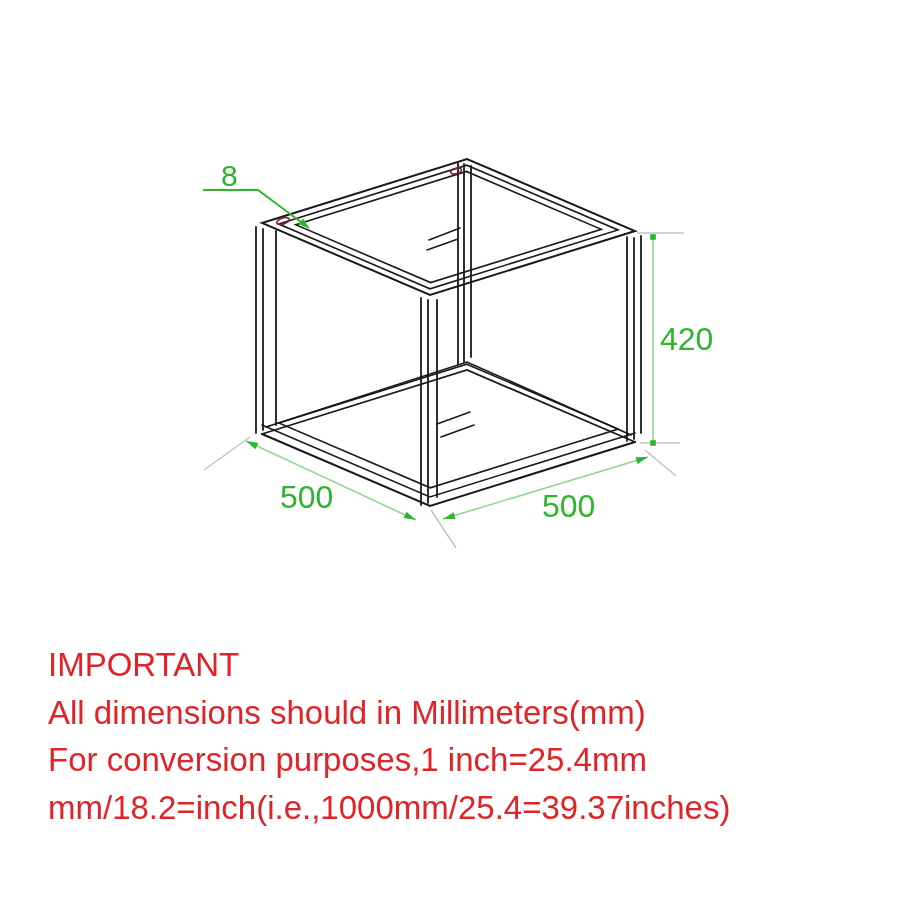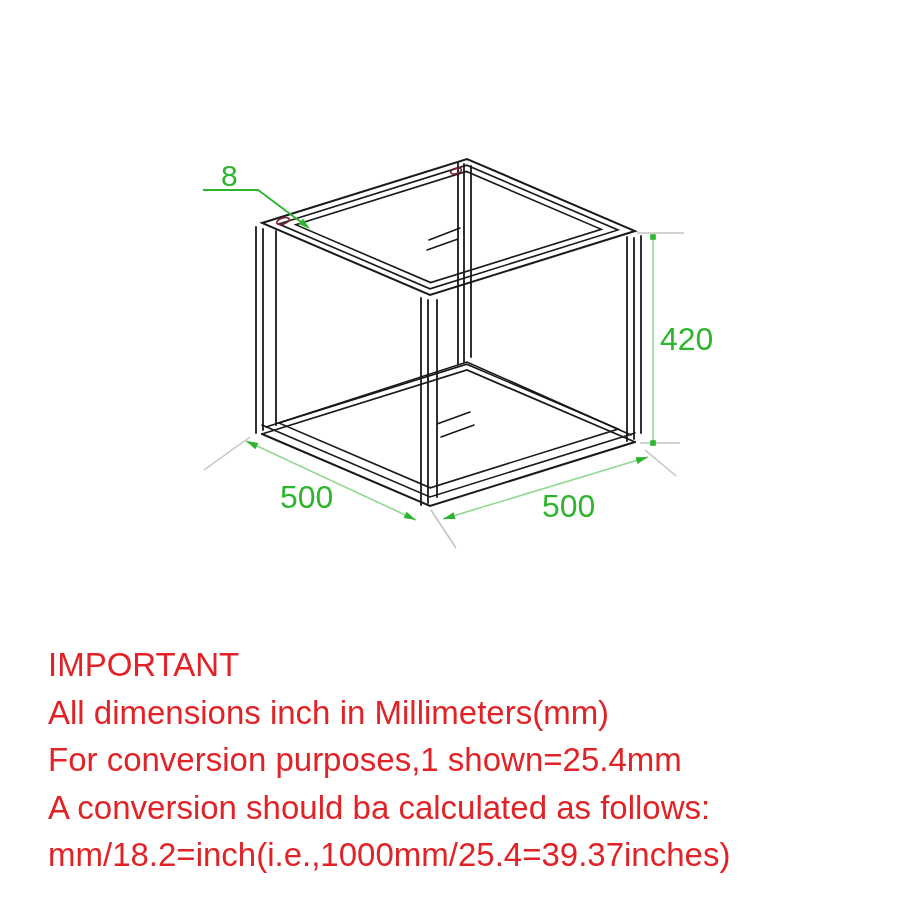--- a/index.html
+++ b/index.html
@@ -111,19 +111,18 @@
     <g>
       <path d="M443,519 L648,457" stroke="#8fd98f" stroke-width="1.6" fill="none"></path>
       <polygon points="443,519 455.5,518.9 453.5,512.2" fill="#2db52d"></polygon>
       <polygon points="648,457 637.5,463.9 635.5,457.2" fill="#2db52d"></polygon>
       <text class="dim-text" x="542" y="517" font-size="32">500</text>
     </g>
   </svg>
 
   <div class="notes">
     <div class="note-line">IMPORTANT</div>
-    <div class="note-line">All dimensions inch in Millimeters(mm)</div>
-    <div class="note-line">For conversion purposes,1 shown=25.4mm</div>
-    <div class="note-line">A conversion should ba calculated as follows:</div>
+    <div class="note-line">All dimensions should in Millimeters(mm)</div>
+    <div class="note-line">For conversion purposes,1 inch=25.4mm</div>
     <div class="note-line">mm/18.2=inch(i.e.,1000mm/25.4=39.37inches)</div>
   </div>
 
 </div>
 
 </body></html>

